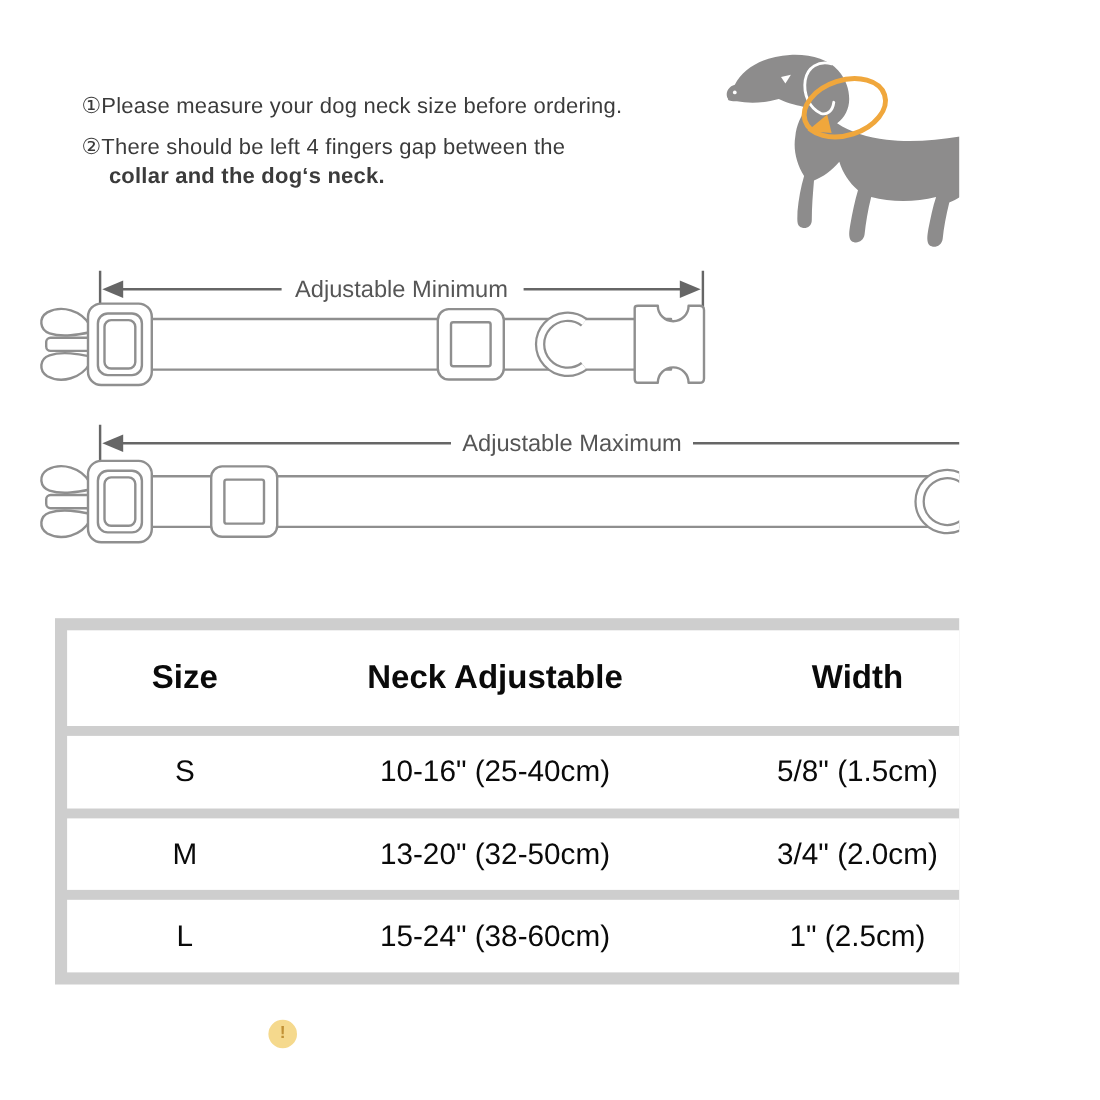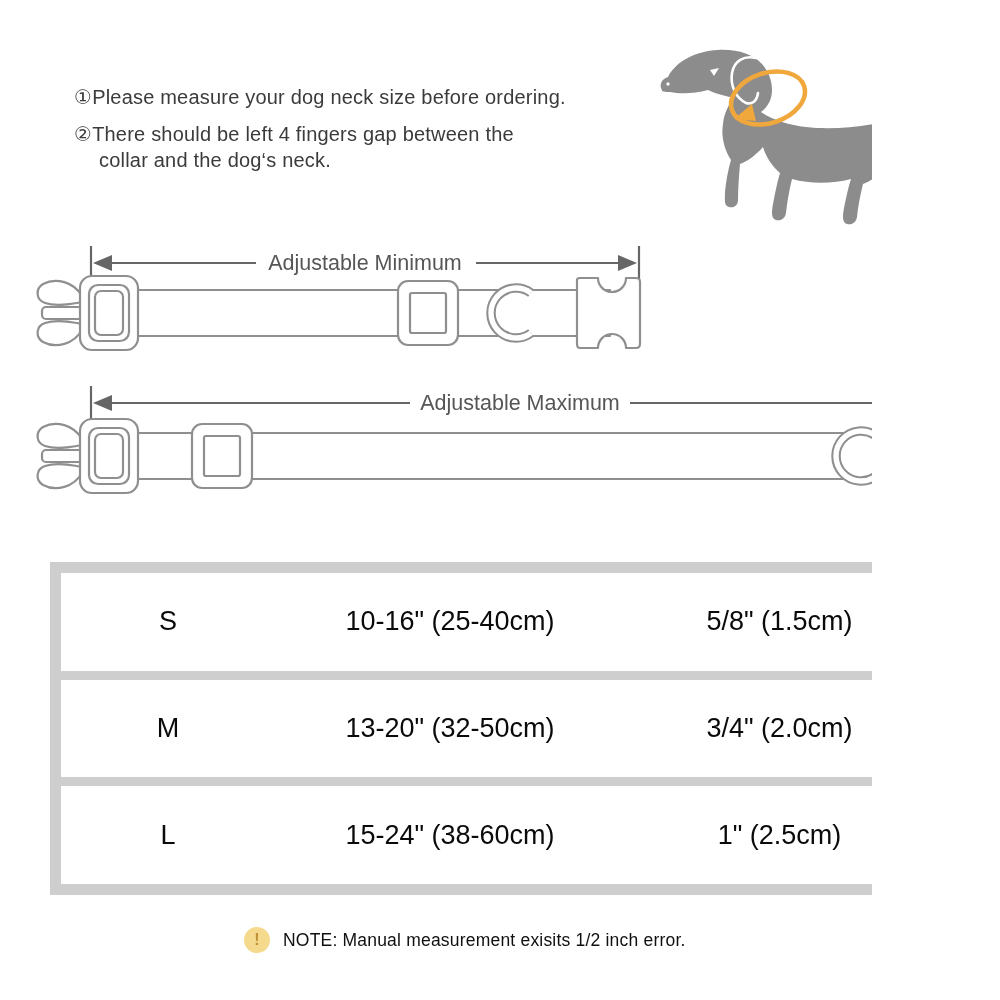--- a/index.html
+++ b/index.html
@@ -16,21 +16,21 @@
   }
   *{margin:0;padding:0;box-sizing:border-box;}
   html,body{background:#fff;}
   .page{
     position:relative;width:872px;height:1000px;background:#fff;overflow:hidden;
     font-family:"Liberation Sans","DejaVu Sans",sans-serif;color:var(--text-dark);
   }
   
   .instructions{position:absolute;left:74px;top:84px;font-size:20px;line-height:26px;color:var(--text-dark);letter-spacing:.2px;}
   .instructions .line1{margin-bottom:11px;}
-  .instructions .line3{padding-left:25px;}
+  .instructions .line3{padding-left:25px;font-weight:bold;}
   
   .arrow-svg{position:absolute;}
   .arrow-svg text{fill:var(--label-gray);font-size:21.5px;font-family:"Liberation Sans","DejaVu Sans",sans-serif;}
   .arrow-svg line{stroke:var(--arrow-gray);stroke-width:2.2;}
   .arrow-svg polygon{fill:var(--arrow-gray);}
   
   .collar-svg{position:absolute;}
   .collar-svg .outline{fill:#fff;stroke:var(--line-gray);stroke-width:2.2;stroke-linejoin:round;}
   .collar-svg .ring-outer{fill:none;stroke:var(--line-gray);stroke-width:9.5;}
   .collar-svg .ring-inner{fill:none;stroke:#fff;stroke-width:5.4;}
@@ -145,35 +145,39 @@
       <rect class="outline" x="174" y="23" width="36" height="40" rx="2"></rect>
     </g>
     <g>
       <path class="ring-outer" d="M846,23 A25,25 0 1 0 846,63"></path>
       <path class="ring-inner" d="M846,23 A25,25 0 1 0 846,63"></path>
     </g>
     <path class="outline" d="M860,10 Q860,8 863,8 L881,8 A14,14 0 0 0 909,8 L919,8 Q923,8 923,12 L923,74 Q923,78 919,78 L909,78 A14,14 0 0 0 881,78 L863,78 Q860,78 860,74 Z"></path>
   </svg>
 
   <div class="size-table">
+    <div class="trow header">
+      <div>Size</div>
+      <div>Neck Adjustable</div>
+      <div>Width</div>
+    </div>
     <div class="trow data">
       <div>S</div>
       <div>10-16" (25-40cm)</div>
       <div>5/8" (1.5cm)</div>
     </div>
     <div class="trow data">
       <div>M</div>
       <div>13-20" (32-50cm)</div>
       <div>3/4" (2.0cm)</div>
     </div>
     <div class="trow data">
       <div>L</div>
       <div>15-24" (38-60cm)</div>
       <div>1" (2.5cm)</div>
     </div>
   </div>
 
   <div class="note">
     <div class="note-icon">!</div>
-    <div class="note-text">NOTE: Manual measurement exisits 1/2 inch error.</div>
   </div>
 
 </div>
 
 </body></html>

